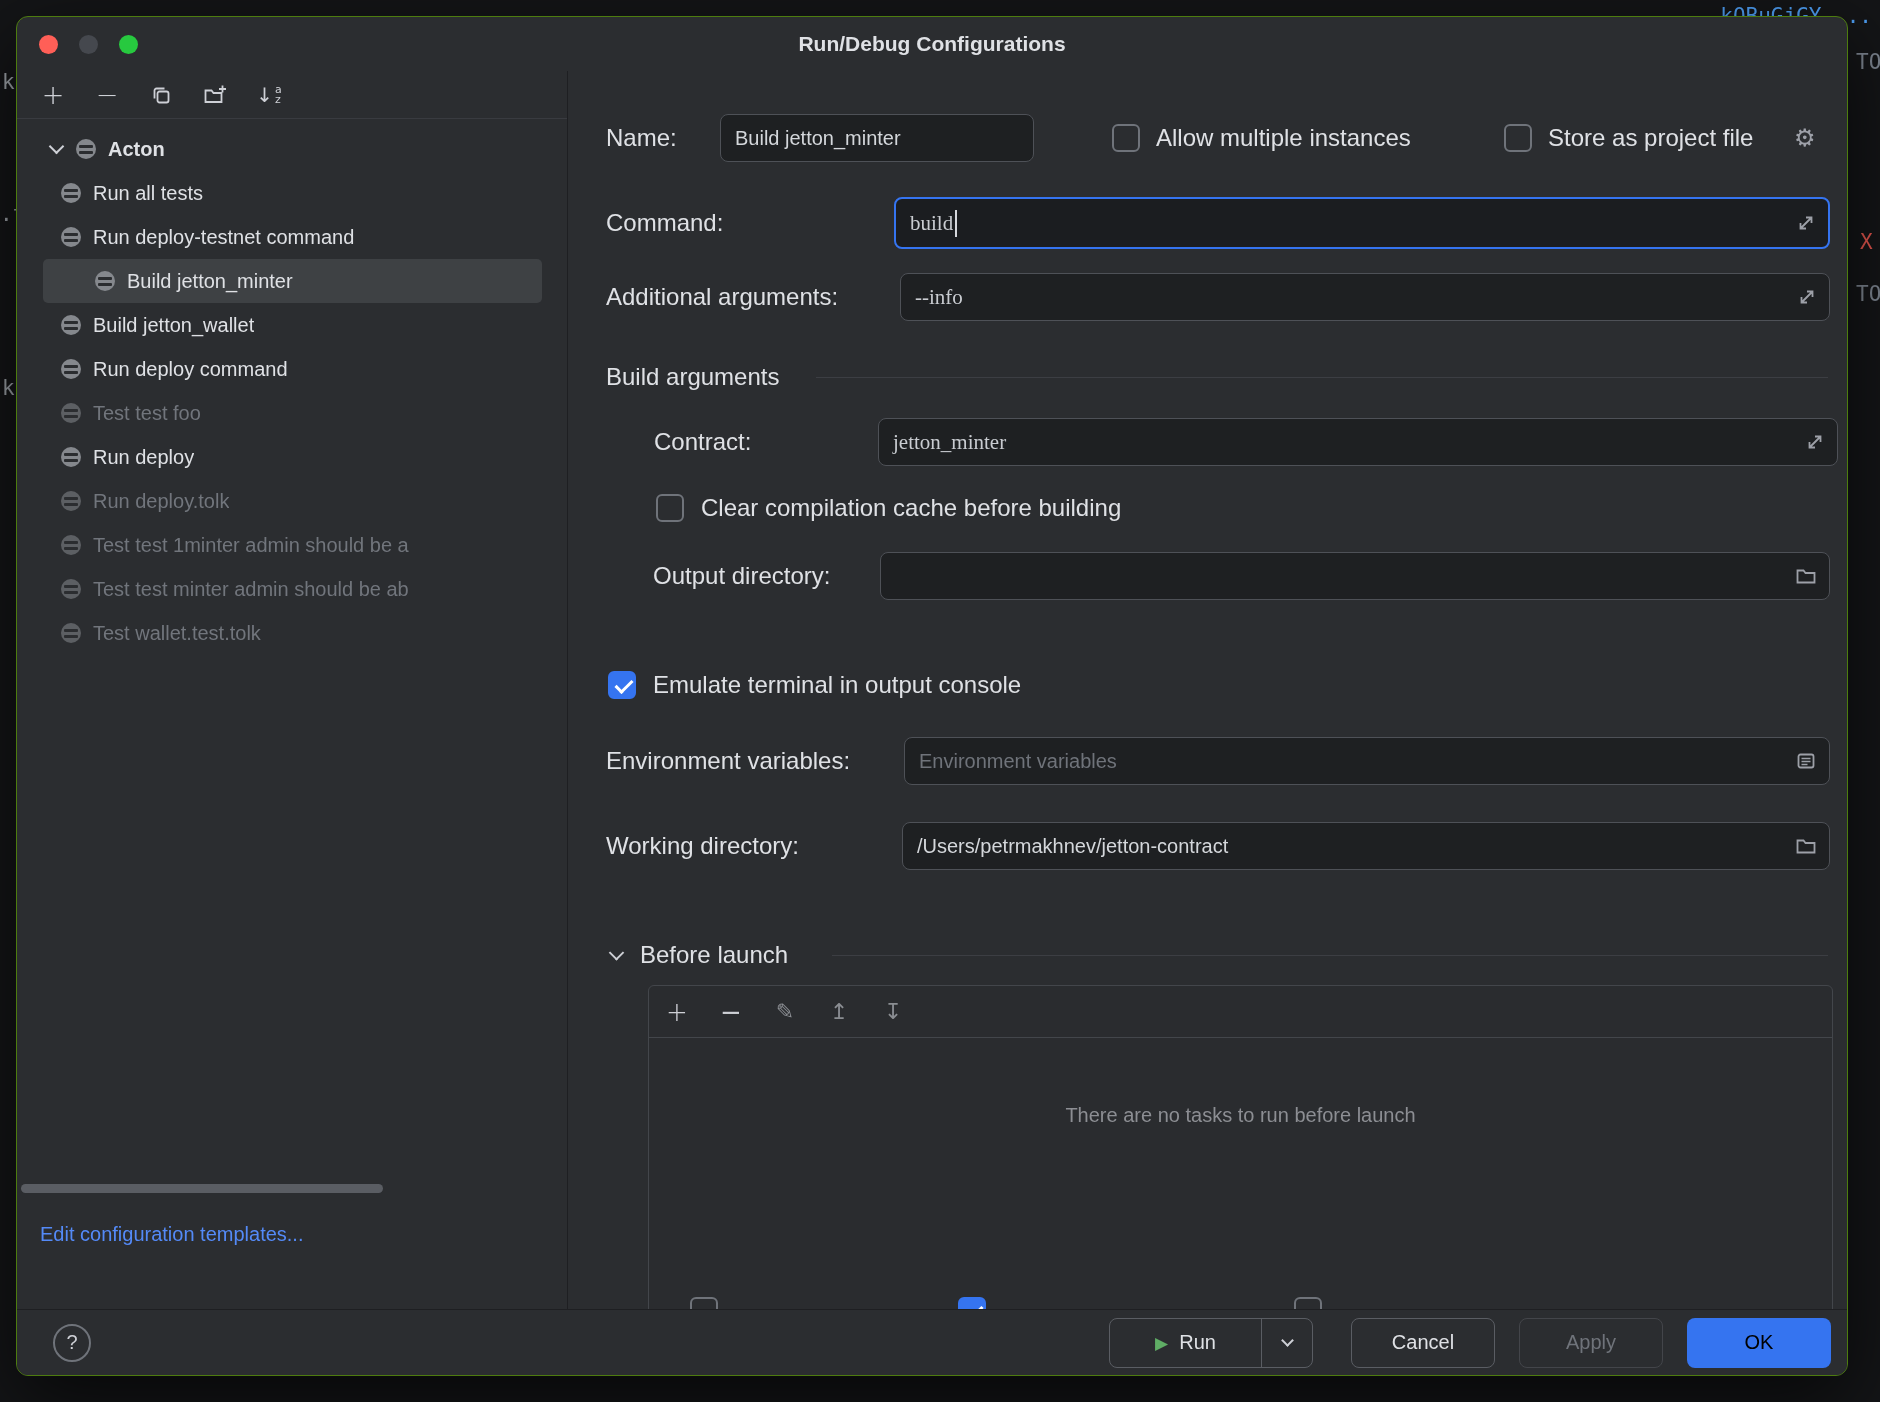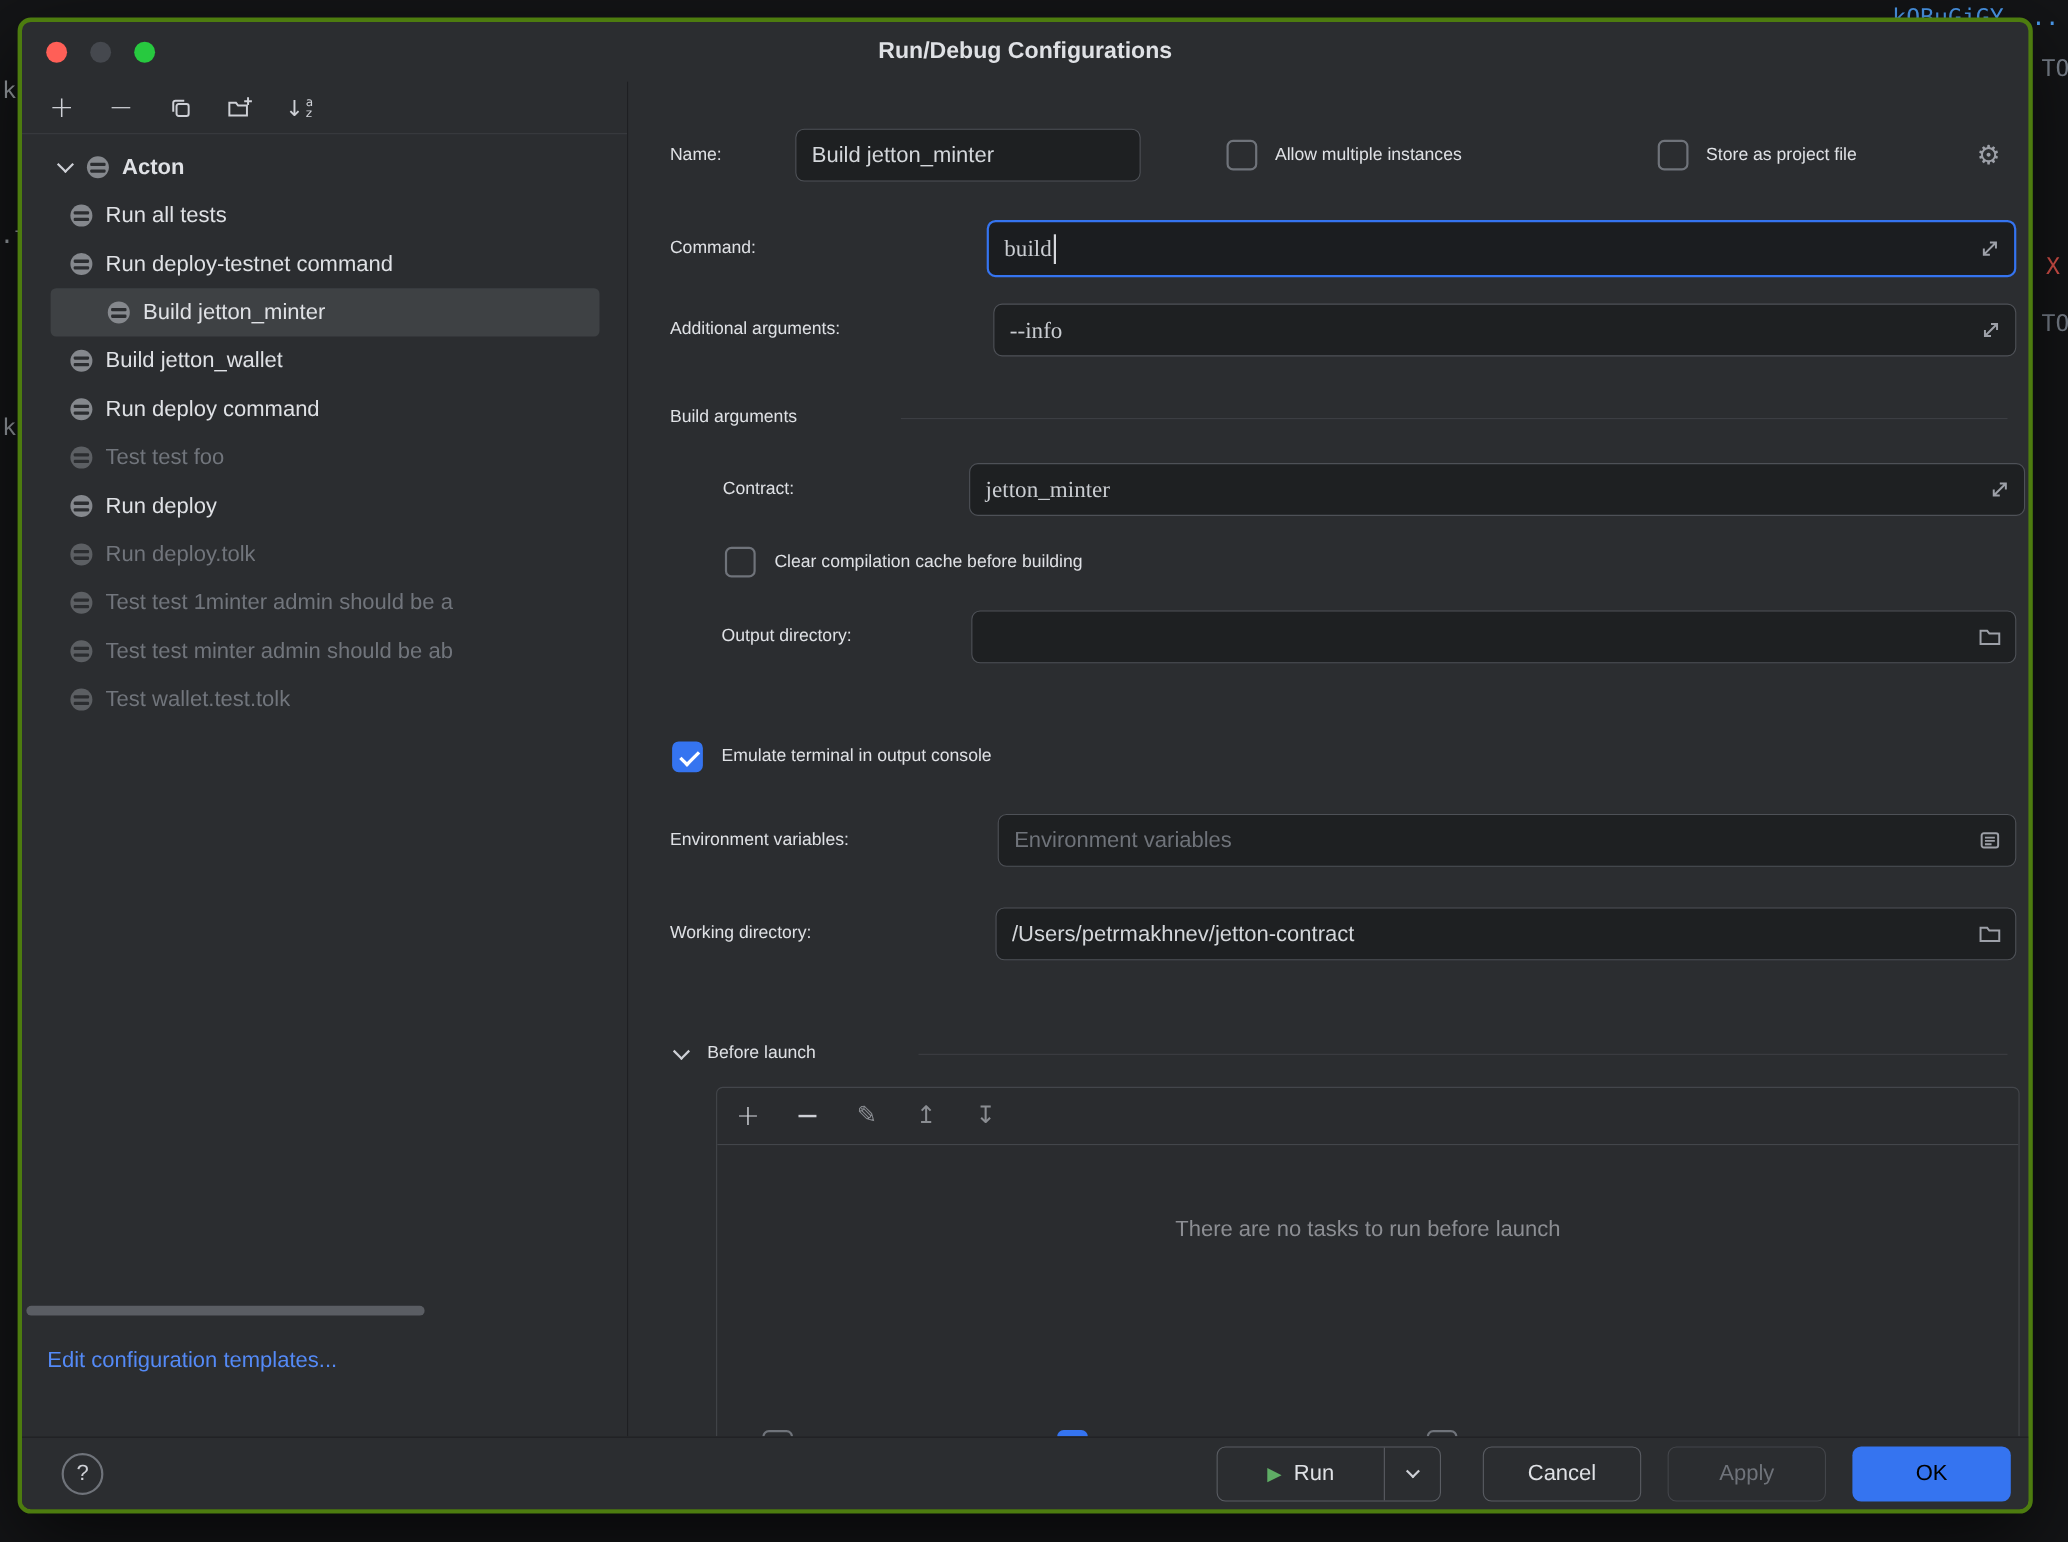--- a/index.html
+++ b/index.html
@@ -2,21 +2,21 @@
 <html><head>
 <meta charset="utf-8">
 <style>
   *{margin:0;padding:0;box-sizing:border-box}
   html,body{width:1880px;height:1402px;background:#141517;overflow:hidden;
     font-family:"Liberation Sans",sans-serif;color:#dfe1e5}
   .frag{position:absolute;font-family:"DejaVu Sans Mono",monospace;font-size:21px;white-space:nowrap}
 
   
   .dialog{position:absolute;left:16px;top:16px;width:1832px;height:1360px;background:#2b2d30;
-    border:4px solid #4d7c0f;border-radius:12px;box-shadow:0 24px 80px rgba(0,0,0,.65);overflow:hidden}
+    border:1px solid #4d7c0f;border-radius:12px;box-shadow:0 24px 80px rgba(0,0,0,.65);overflow:hidden}
   .titlebar{height:54px;display:flex;align-items:center;position:relative}
   .traffic{display:flex;gap:21px;padding-left:22px;z-index:2}
   .light{width:19px;height:19px;border-radius:50%;display:inline-block}
   .light.close{background:#ff5f57}.light.min{background:#45484e}.light.zoom{background:#27c93f}
   .dlg-title{position:absolute;left:0;right:0;text-align:center;font-size:21px;font-weight:700;color:#dfe1e5}
 
   .body{position:absolute;top:54px;bottom:66px;left:0;right:0;display:flex;overflow:hidden}
 
   
   .left{width:551px;flex:none;border-right:1px solid #1e1f22;position:relative;overflow:hidden}
@@ -45,21 +45,21 @@
   .cfg-icon{flex:none;width:20px;height:20px;border-radius:50%;background:#85888d;position:relative;
     margin-right:12px;overflow:hidden}
   .cfg-icon i{position:absolute;left:3px;right:3px;height:3px;background:#2b2d30;border-radius:1px}
   .cfg-icon i:first-child{top:6px}
   .cfg-icon i:last-child{top:12px}
   .hscroll{position:absolute;left:4px;top:1113px;width:362px;height:9px;border-radius:5px;background:#5a5d63}
   .edit-link{position:absolute;left:23px;top:1152px;font-size:20px;color:#548af7;cursor:pointer;text-decoration:none}
 
   
   .right{flex:1;position:relative;overflow:hidden}
-  .flabel{position:absolute;transform:translateY(-50%);font-size:16px;color:#dfe1e5;white-space:nowrap}
+  .flabel{position:absolute;transform:translateY(-50%);font-size:24px;color:#dfe1e5;white-space:nowrap}
   .field{position:absolute;transform:translateY(-50%);background:#1e2022;border:1px solid #4e5157;
     border-radius:8px;display:flex;align-items:center;padding:0 14px;font-size:20px;color:#ced0d6}
   .field.mono{font-family:Liberation Serif, serif;font-size:21px;color:#c9ccd1}
   .field.focused{border:2px solid #3574f0;background:#1b1d20}
   .field.has-icon{padding-right:48px}
   .tin{width:100%;height:100%;background:transparent;border:none;outline:none;color:#d4d7db;
     font-family:"Liberation Sans",sans-serif;font-size:20px}
   .tin::placeholder{color:#6f737a;opacity:1}
   .caret{display:inline-block;width:2px;height:27px;background:#d6d8dd;margin-left:2px}
   .field-icon{position:absolute;right:12px;top:50%;transform:translateY(-50%);display:flex;cursor:pointer}

